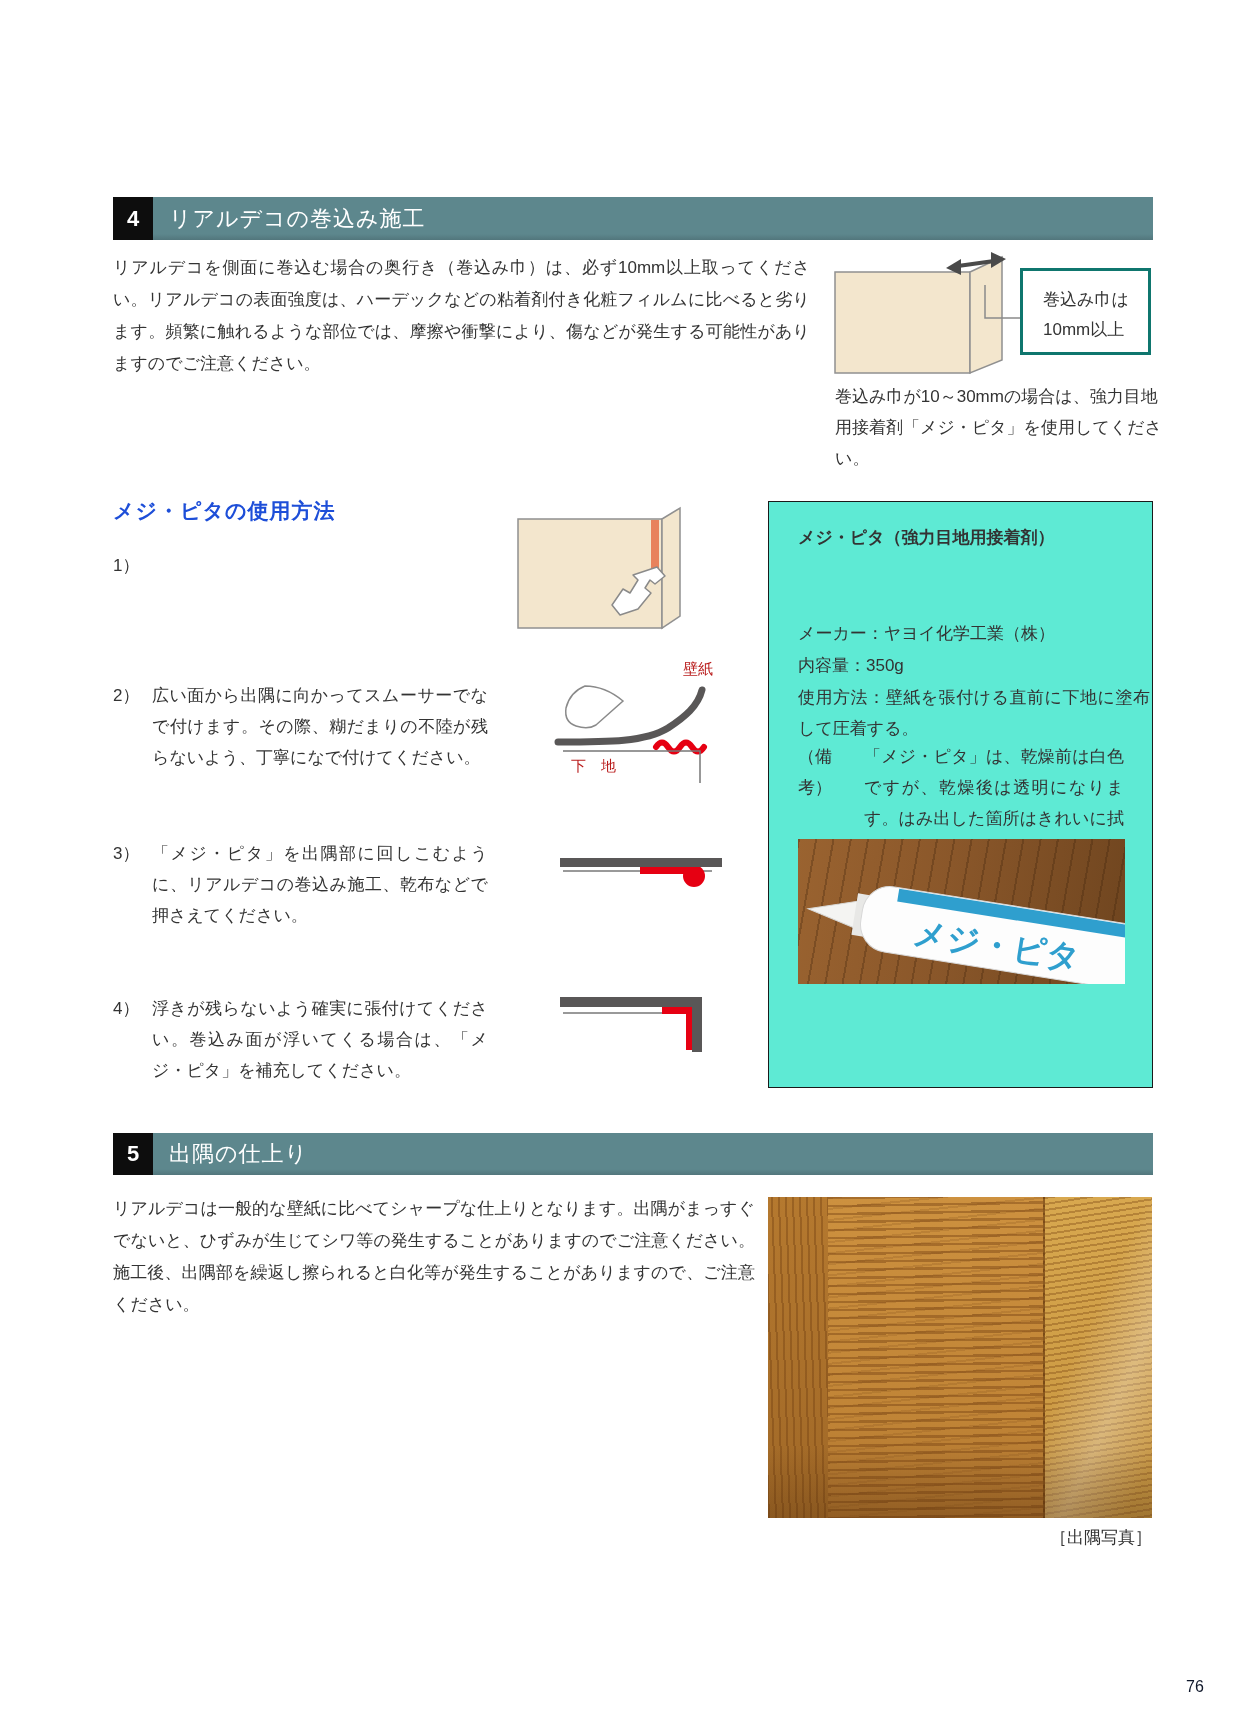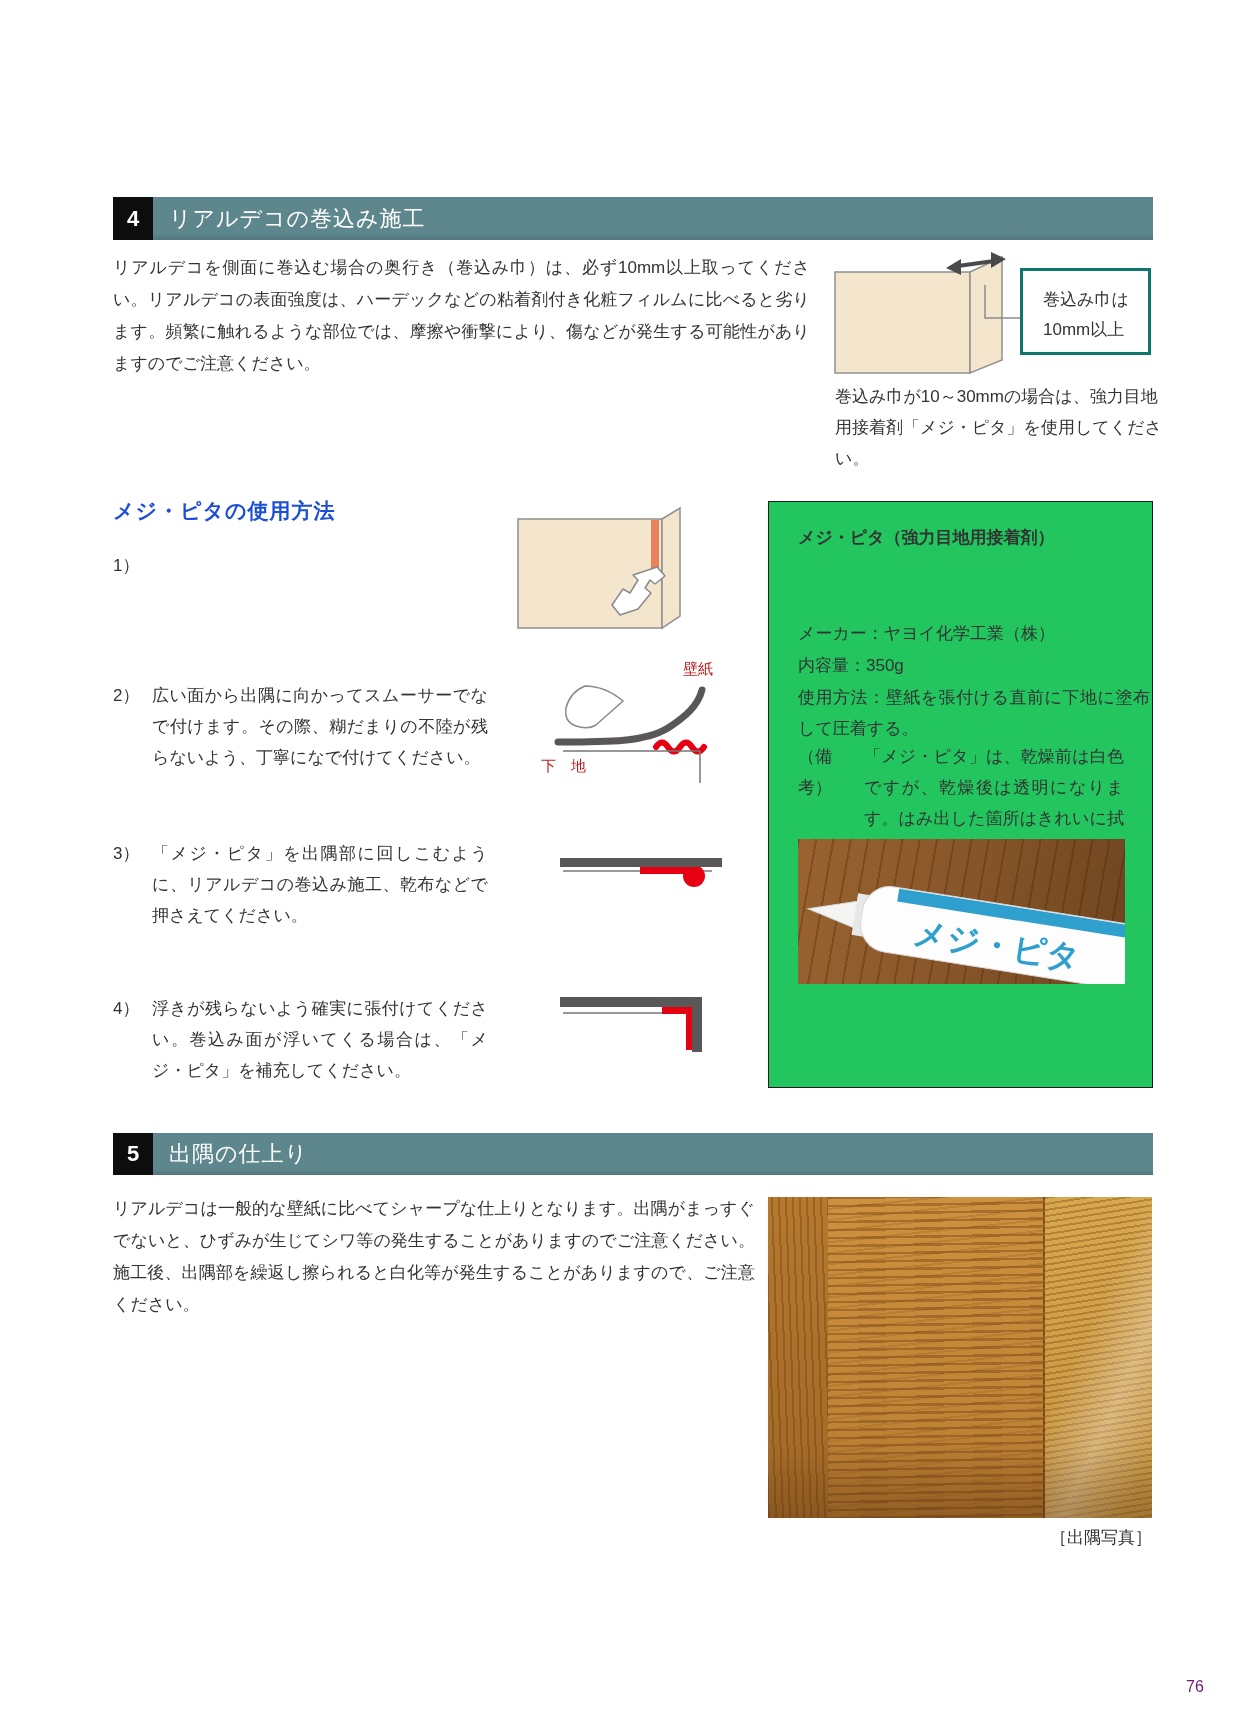--- a/index.html
+++ b/index.html
@@ -27,21 +27,21 @@
   
   .usehead{left:113px;top:497px;font-size:21px;font-weight:bold;color:#1d4ed8;letter-spacing:1px;}
   .step{left:113px;width:375px;display:flex;}
   .step .no{width:30px;flex:none;font-size:17px;line-height:31px;}
   .step .tx{margin-left:9px;width:336px;font-size:17px;line-height:31px;text-align:justify;}
   .s1{top:550px}.s2{top:680px}.s3{top:838px}.s4{top:993px}
 
   .diaglabel{font-size:15px;color:#b91c1c;}
 
   
-  .pbox{left:768px;top:501px;width:385px;height:587px;border:1px solid #1a1a1a;background:#22c55e;box-sizing:border-box;}
+  .pbox{left:768px;top:501px;width:385px;height:587px;border:1px solid #1a1a1a;background:#5eead4;box-sizing:border-box;}
   .pbox .in{position:absolute;font-size:17px;line-height:31px;color:#333;}
   .ptitle{left:29px;top:20px;font-size:20px;font-weight:bold;color:#17707d;}
   .pdesc{left:29px;top:52px;width:352px;text-align:justify;}
   .pmaker{left:29px;top:116px;}
   .pvol{left:29px;top:148px;}
   .puse{left:29px;top:180px;width:352px;text-align:justify;}
   .pnote{left:29px;top:239px;width:352px;display:flex;}
   .pnote .lbl{flex:none;width:66px;}
   .pnote .nt{width:260px;text-align:justify;}
   .pphoto{left:29px;top:337px;width:327px;height:145px;overflow:hidden;
@@ -62,21 +62,21 @@
                 repeating-linear-gradient(174deg,rgba(150,95,35,.30) 0 2px,rgba(0,0,0,0) 2px 11px),
                 linear-gradient(180deg,#cd913f,#c08436 70%,#a96f2c);}
   .wood .wr{position:absolute;left:277px;top:0;width:107px;height:100%;
      background:linear-gradient(115deg,rgba(255,255,255,0) 40%,rgba(255,255,255,.30) 65%,rgba(255,255,255,.05) 90%),
                 repeating-linear-gradient(171deg,rgba(125,72,20,.38) 0 2px,rgba(0,0,0,0) 2px 6px),
                 linear-gradient(180deg,#d8a84f,#cc9a43 70%,#b98733);}
   .wood .shade{position:absolute;left:0;top:0;width:100%;height:100%;
      background:linear-gradient(180deg,rgba(0,0,0,0) 78%,rgba(60,30,5,.22));}
   .woodcap{left:768px;top:1526px;width:384px;text-align:right;font-size:17px;color:#333;}
 
-  .pagenum{left:1170px;top:1678px;width:50px;font-size:16px;color:#701a75;text-align:center;}
+  .pagenum{left:1170px;top:1678px;width:50px;font-size:16px;color:#0f172a;text-align:center;}
 </style>
 </head>
 <body>
 
 <div id="page">
 
   <div class="abs secbar" style="top:197px;">
     <div class="numbox">4</div>
     <div class="sectitle">リアルデコの巻込み施工</div>
   </div>
@@ -127,21 +127,21 @@
     <path d="M152,67 L160,76 L150,84 L145,80 L140,88 L146,93 L133,109 L115,115 L107,105 L118,89 L125,93 L133,80 L128,75 Z" fill="#ffffff" stroke="#8a8a8a" stroke-width="1.5" stroke-linejoin="round"></path>
   </svg>
 
   <svg class="abs" style="left:550px;top:650px;" width="200" height="140" viewBox="0 0 200 140">
     <path d="M35,36 Q20,42 16,58 Q14,72 26,76 Q38,80 46,75 L73,51 Q55,36 35,36 Z" fill="#ffffff" stroke="#8a8a8a" stroke-width="1.5"></path>
     <path d="M8,92 C60,92 95,92 118,78 C135,67 148,56 152,40" fill="none" stroke="#595757" stroke-width="7" stroke-linecap="round"></path>
     <path d="M106,97 q6,-9 12,0 q6,9 12,0 q6,-9 12,0 q6,9 12,0" fill="none" stroke="#e60012" stroke-width="6" stroke-linecap="round"></path>
     <path d="M13,101 L150,101 L150,133" fill="none" stroke="#777" stroke-width="1.5"></path>
   </svg>
   <div class="abs diaglabel" style="left:683px;top:660px;">壁紙</div>
-  <div class="abs diaglabel" style="left:541px;top:757px;">下　地</div>
+  <div class="abs diaglabel" style="left:571px;top:757px;">下　地</div>
 
   <svg class="abs" style="left:550px;top:845px;" width="200" height="55" viewBox="0 0 200 55">
     <line x1="13" y1="26" x2="162" y2="26" stroke="#777" stroke-width="1.5"></line>
     <rect x="90" y="22" width="52" height="7" fill="#e60012"></rect>
     <circle cx="144" cy="31" r="11" fill="#e60012"></circle>
     <rect x="10" y="13" width="162" height="9" fill="#595757"></rect>
   </svg>
 
   <svg class="abs" style="left:550px;top:985px;" width="200" height="75" viewBox="0 0 200 75">
     <line x1="13" y1="28" x2="114" y2="28" stroke="#777" stroke-width="1.5"></line>

